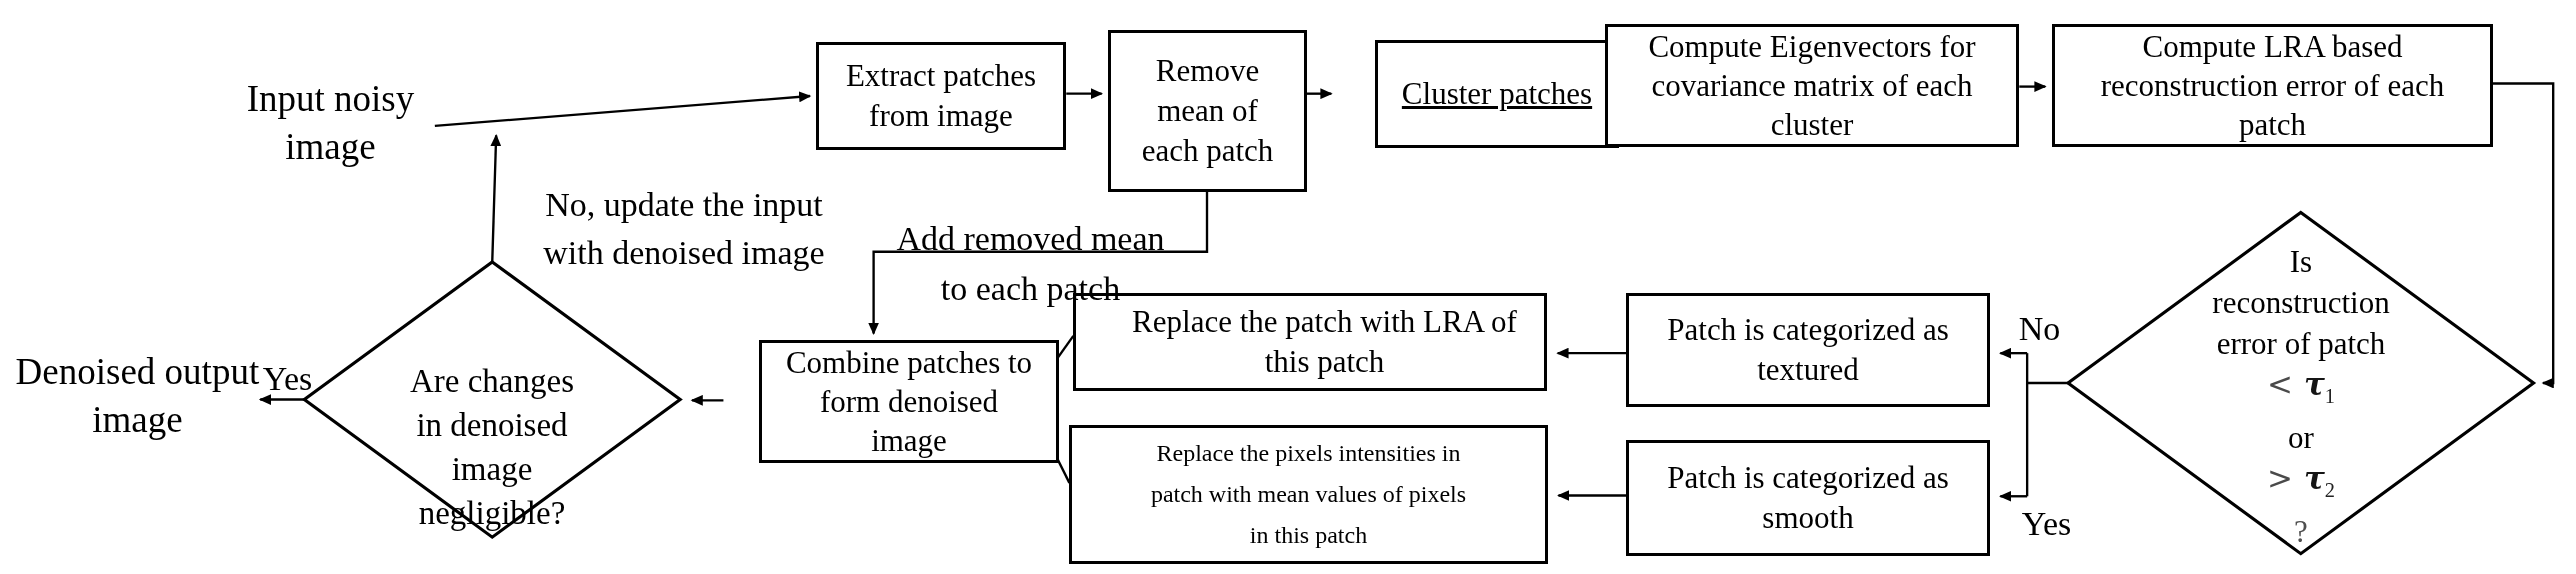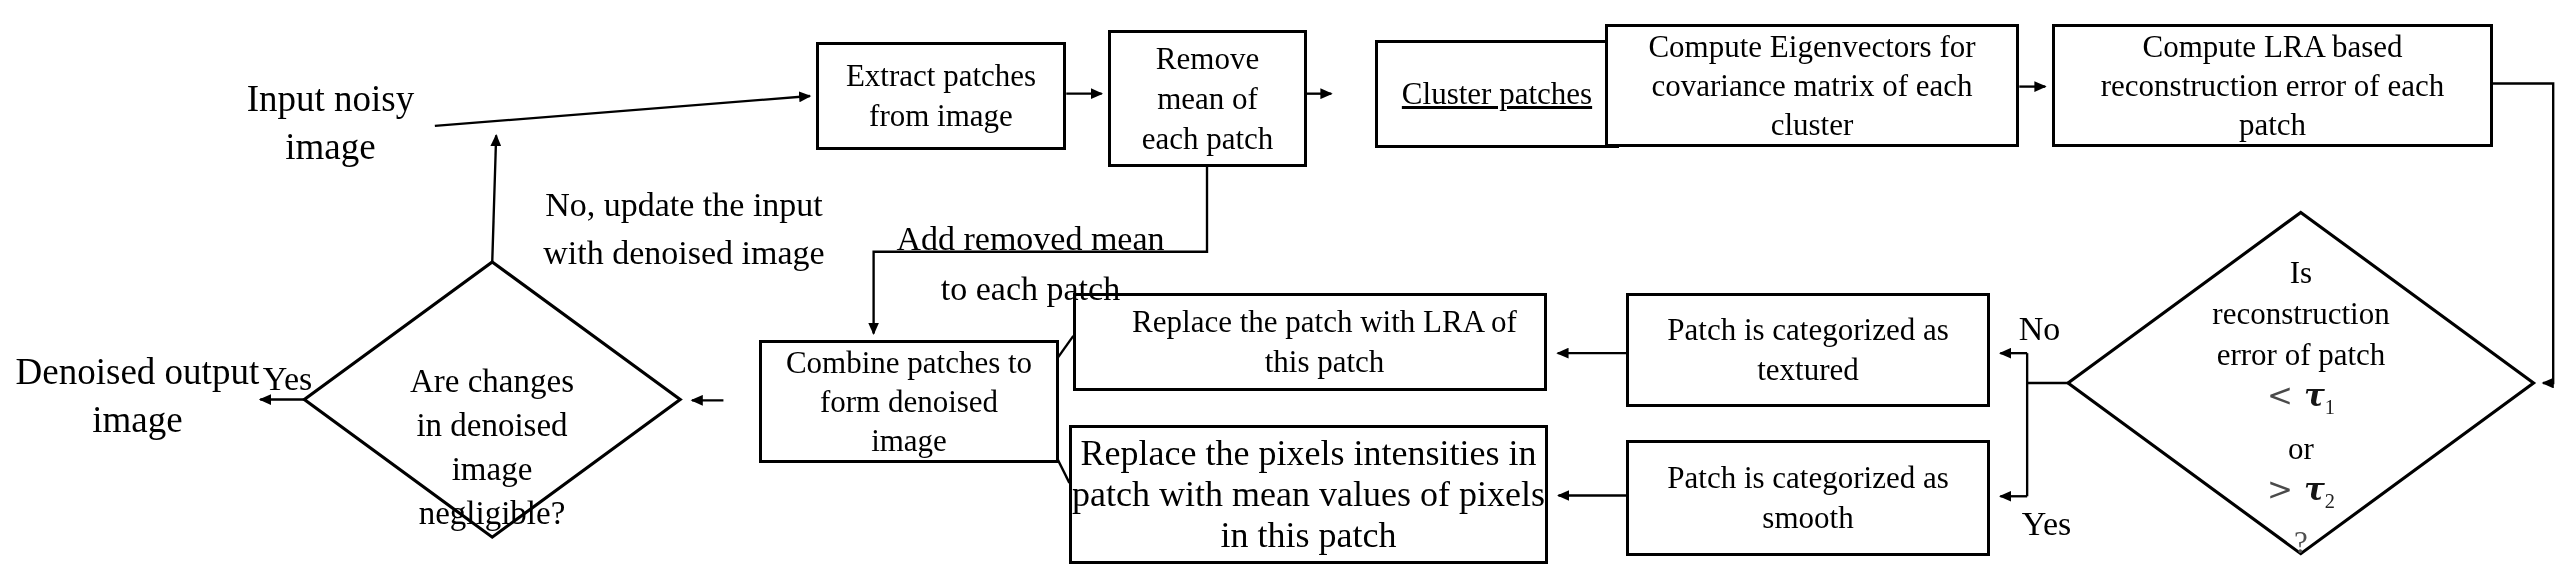--- a/index.html
+++ b/index.html
@@ -122,21 +122,21 @@
     <polygon points="626,333 865,508 626,683 387,508" fill="#fff" stroke-width="4"></polygon>
     <polygon points="2926,270 3222,487 2926,704 2630,487" fill="#fff" stroke-width="4"></polygon>
   </g>
 </svg>
 
 <div class="box" style="left:816px; top:42px; width:250px; height:108px;">
   <div class="line">Extract patches</div>
   <div class="line">from image</div>
 </div>
 
-<div class="box" style="left:1108px; top:30px; width:199px; height:137px;align-items:center;">
+<div class="box" style="left:1108px; top:30px; width:199px; height:162px;align-items:center;">
   <div class="line">Remove</div>
   <div class="line">mean of</div>
   <div class="line">each patch</div>
 </div>
 
 <div class="box" style="left:1375px; top:40px; width:244px; height:108px;text-decoration:underline;">
   <div class="line">Cluster patches</div>
 </div>
 
 <div class="box" style="left:1605px; top:24.4px; width:414px; height:123px; line-height:39px;">
@@ -149,21 +149,21 @@
   <div class="line">Compute LRA based</div>
   <div class="line">reconstruction error of each</div>
   <div class="line">patch</div>
 </div>
 
 <div class="box" style="left:1073px; top:293px; width:474px; height:98px;padding-left:29px;">
   <div class="line">Replace the patch with LRA of</div>
   <div class="line">this patch</div>
 </div>
 
-<div class="box" style="left:1069px; top:425px; width:479px; height:139px; font-size:36px; line-height:41px;">
+<div class="box" style="left:1069px; top:425px; width:479px; height:139px; font-size:24px; line-height:41px;">
   <div class="line">Replace the pixels intensities in</div>
   <div class="line">patch with mean values of pixels</div>
   <div class="line">in this patch</div>
 </div>
 
 <div class="box" style="left:1626px; top:293px; width:364px; height:114px;">
   <div class="line">Patch is categorized as</div>
   <div class="line">textured</div>
 </div>
 
@@ -178,21 +178,21 @@
   <div class="line">image</div>
 </div>
 
 <div class="dtext left-d" style="left:366px; top:315px; width:252px;">
   <div class="line">Are changes</div>
   <div class="line">in denoised</div>
   <div class="line">image</div>
   <div class="line">negligible?</div>
 </div>
 
-<div class="dtext right-d" style="left:2128px; top:252px; width:346px;">
+<div class="dtext right-d" style="left:2128px; top:241px; width:346px;">
   <div class="line">Is</div>
   <div class="line">reconstruction</div>
   <div class="line">error of  patch</div>
   <div class="line">
     <span class="math-op">&lt;</span><span class="tau">τ</span><span class="tau-sub">1</span>
   </div>
   <div class="line">or</div>
   <div class="line">
     <span class="math-op">&gt;</span><span class="tau">τ</span><span class="tau-sub">2</span>
   </div>

